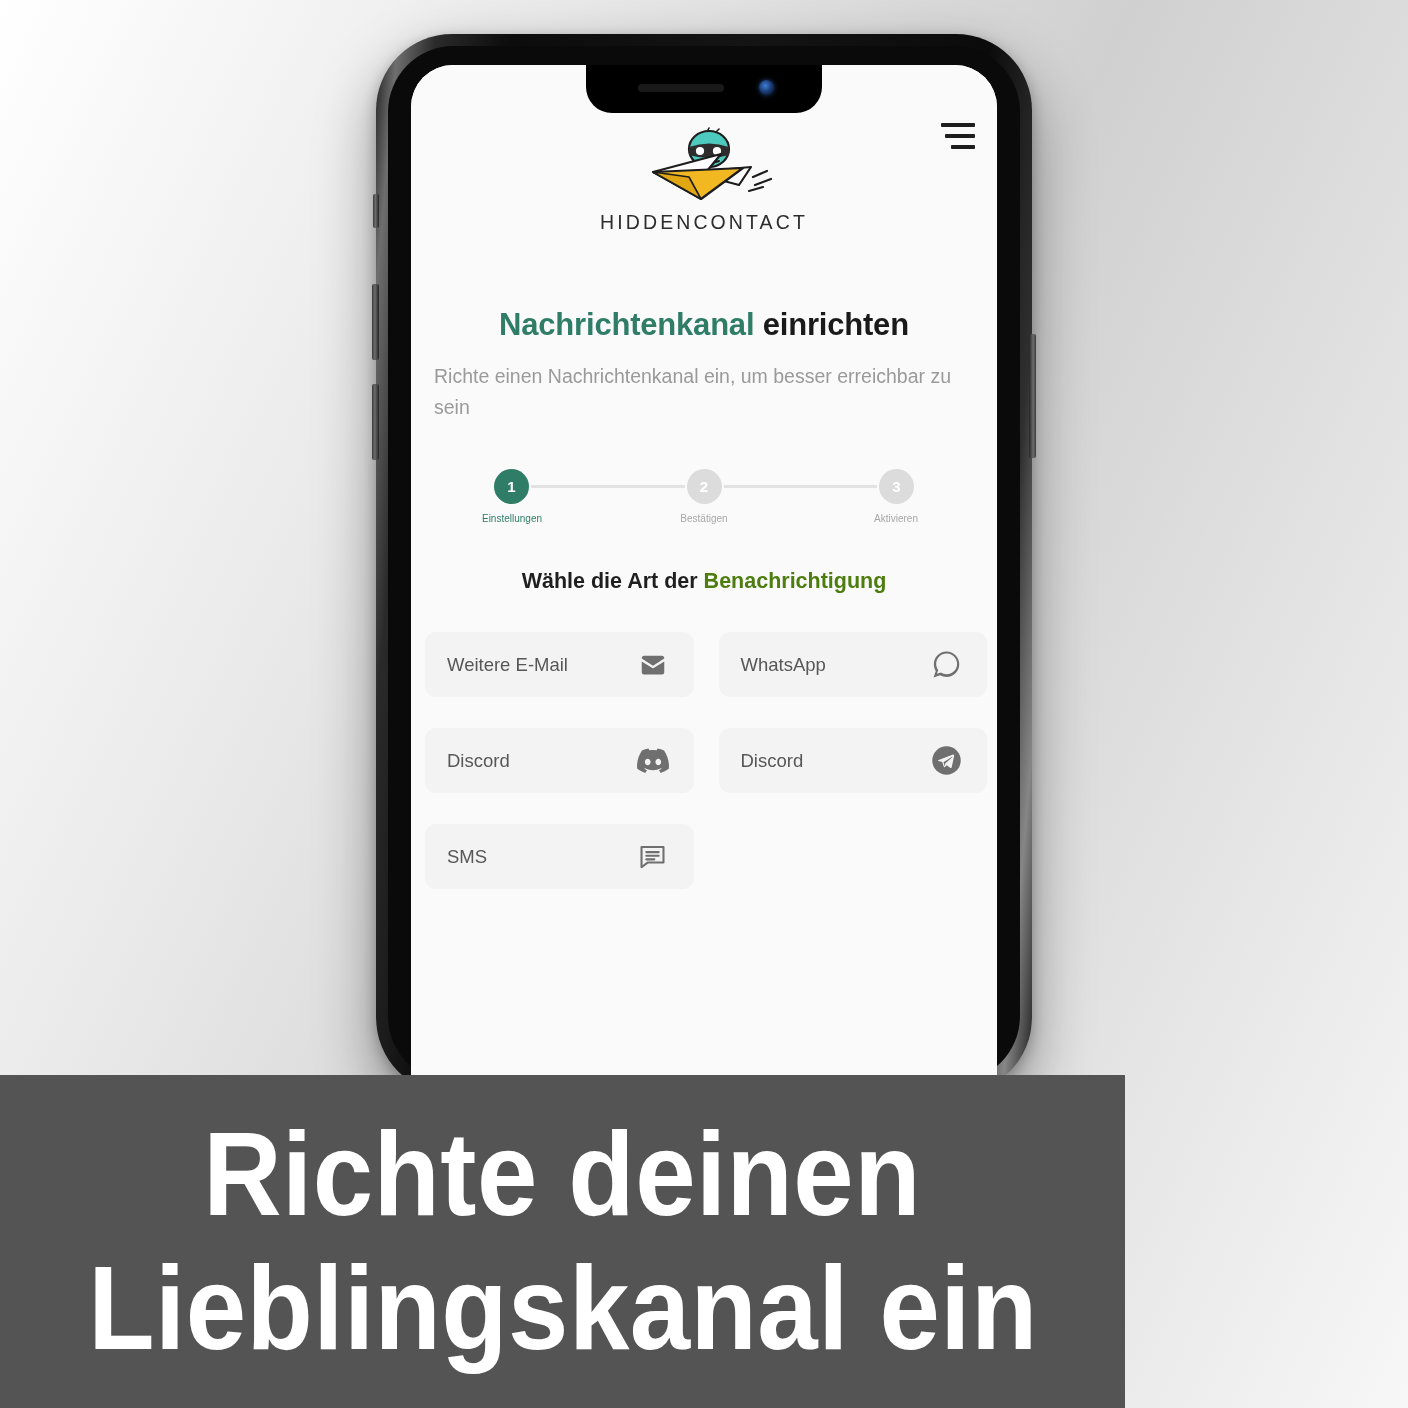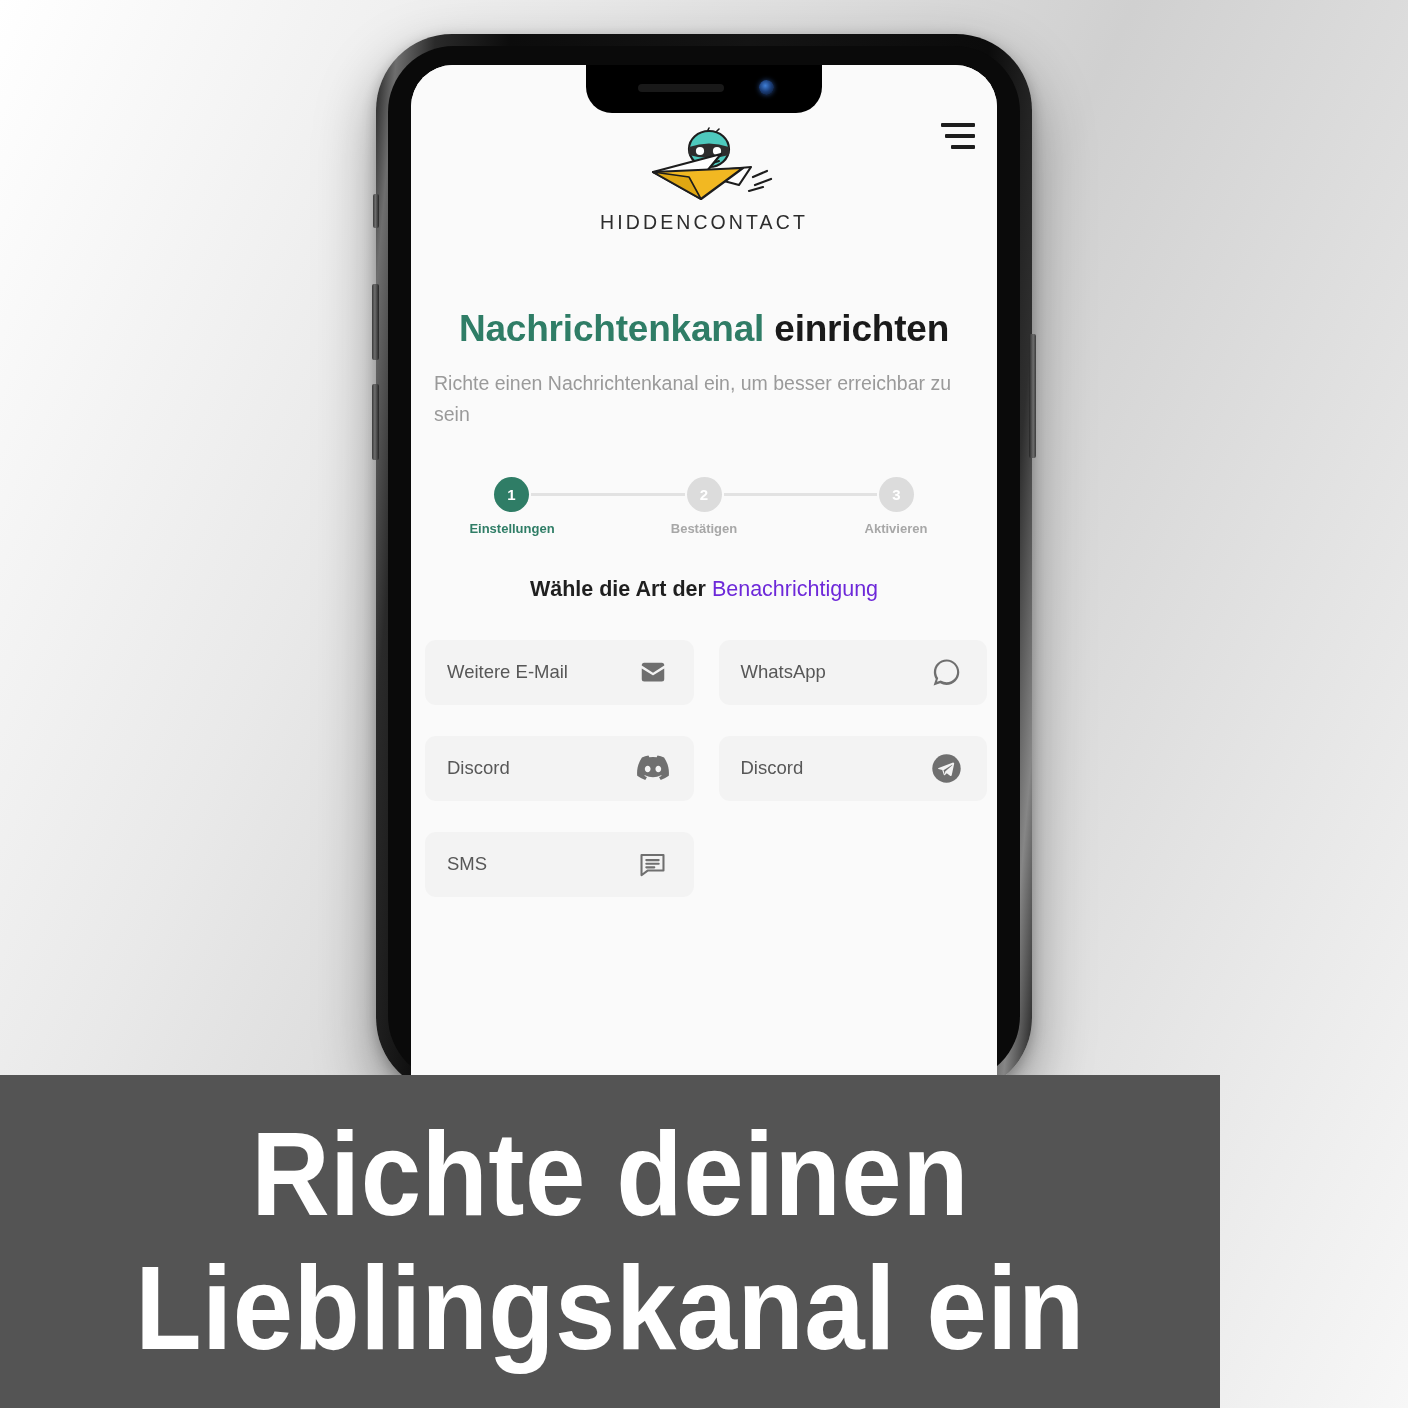--- a/index.html
+++ b/index.html
@@ -135,21 +135,21 @@
     margin-top: 8px;
     font-size: 19.5px;
     letter-spacing: 3.1px;
     color: #2d2d2d;
     font-weight: 400;
   }
 
   .title {
     margin-top: 72px;
     text-align: center;
-    font-size: 37px;
+    font-size: 31px;
     font-weight: 700;
     line-height: 1.25;
     color: #1a1a1a;
     letter-spacing: -0.2px;
   }
   .title .accent { color: #2f7d66; }
 
   .subtitle {
     margin: 16px auto 0;
     width: 540px;
@@ -194,38 +194,37 @@
     margin: 0 2px;
   }
   .stepper-labels {
     position: absolute;
     top: 44px;
     left: 0; right: 0;
     display: flex;
     justify-content: space-between;
   }
   .step-label {
-    font-size: 13px;
+    font-size: 10px;
     color: #a7a7a7;
     width: 120px;
     text-align: center;
-    font-weight: bold;
   }
   .step-label:first-child { text-align: center; margin-left: -42px; }
   .step-label:last-child  { text-align: center; margin-right: -42px; }
   .step-label.active { color: #2f7d66; }
 
   .section-heading {
     margin-top: 30px;
     text-align: center;
     font-size: 21.5px;
     font-weight: 700;
     color: #1f1f1f;
   }
-  .section-heading .accent { color: #6d28d9; font-weight: 400; margin-top: 6px; }
+  .section-heading .accent { color: #4d7c0f; font-weight: 700; margin-top: 6px; }
 
   
   .options {
     margin: 38px auto 0;
     width: 562px;
     display: grid;
     grid-template-columns: 1fr 1fr;
     gap: 31px 25px;
   }
   .option {
@@ -251,21 +250,21 @@
     color: #6f6f6f;
     flex: 0 0 auto;
   }
   .option-icon svg { display: block; }
 
   
   #caption {
     position: absolute;
     left: 0;
     bottom: 0;
-    width: 1220px;
+    width: 1125px;
     height: 333px;
     background: #545454;
     display: flex;
     flex-direction: column;
     align-items: center;
     justify-content: center;
     z-index: 40;
   }
   .caption-line {
     color: #ffffff;

